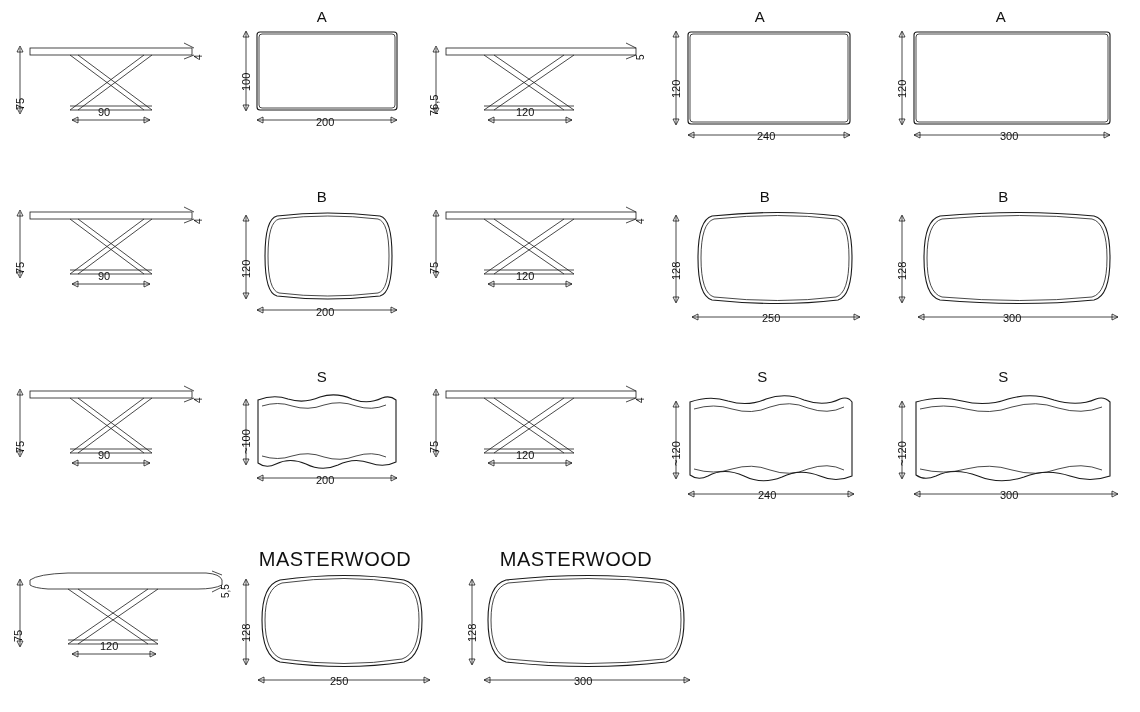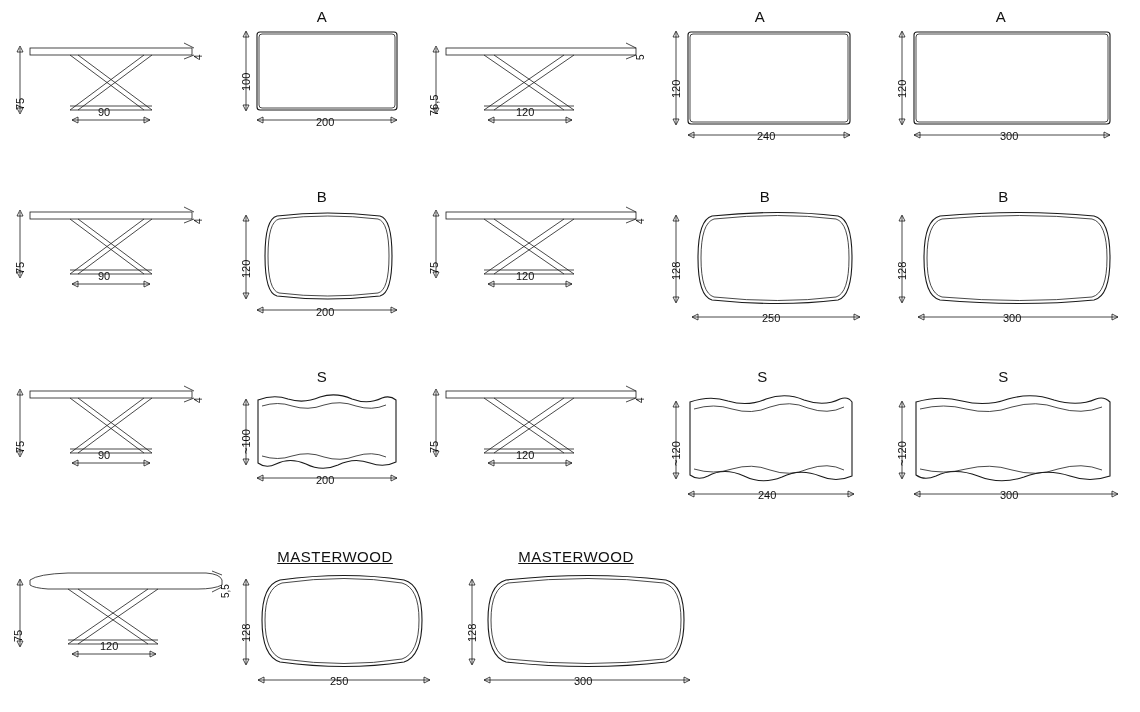--- a/index.html
+++ b/index.html
@@ -1,20 +1,20 @@
 <!DOCTYPE html>
 <html><head>
 <meta charset="utf-8">
 <style>
   html,body{margin:0;padding:0;background:#fff;}
   body{width:1140px;height:712px;position:relative;font-family:"Liberation Sans",sans-serif;color:#1a1a1a;overflow:hidden;}
   .sheet{position:absolute;left:0;top:0;width:1140px;height:712px;}
   .cell{position:absolute;}
   .title{position:absolute;width:100%;text-align:center;font-size:15px;letter-spacing:.5px;color:#111;}
-  .title.mw{font-size:15px;text-decoration:underline;}
+  .title.mw{font-size:20px;}
   
   .dim{position:absolute;font-size:11px;color:#111;white-space:nowrap;}
   .dim.vert{transform-origin:left top;}
   svg{display:block;overflow:visible;}
   .ln{stroke:#1a1a1a;fill:none;}
   .thin{stroke-width:.8;}
   .med{stroke-width:1.1;}
   .fillwhite{fill:#ffffff;}
 </style>
 </head>

